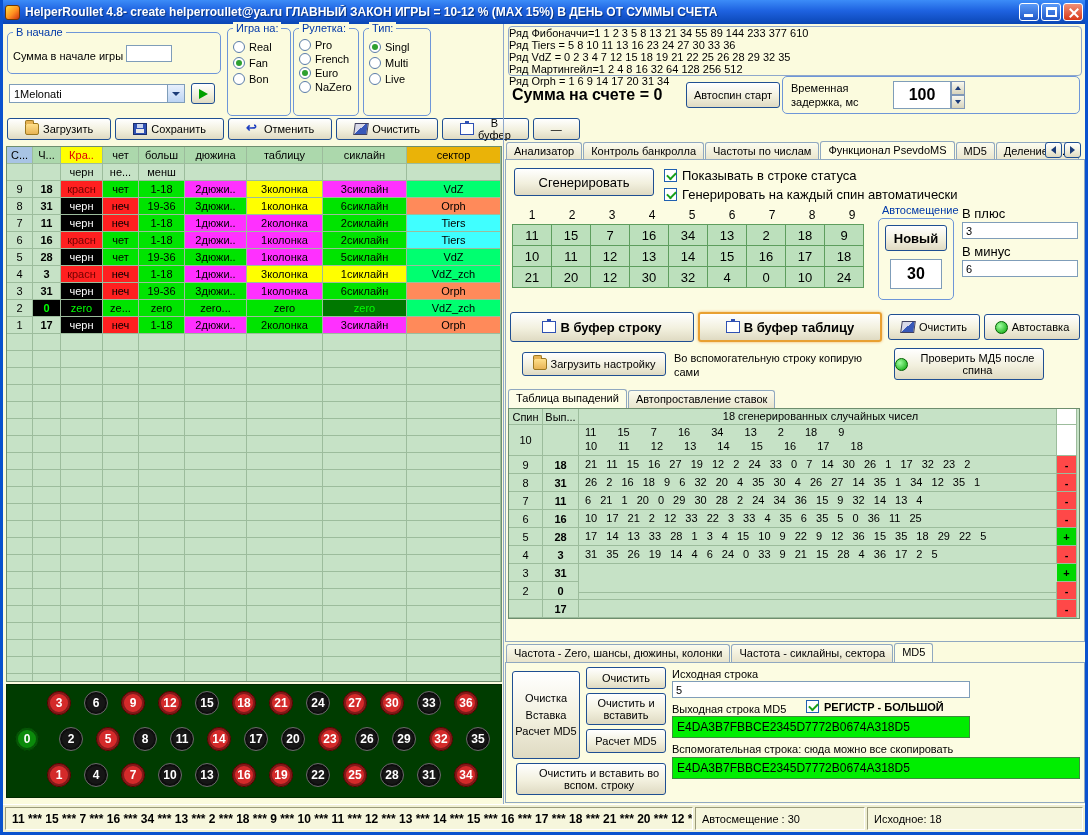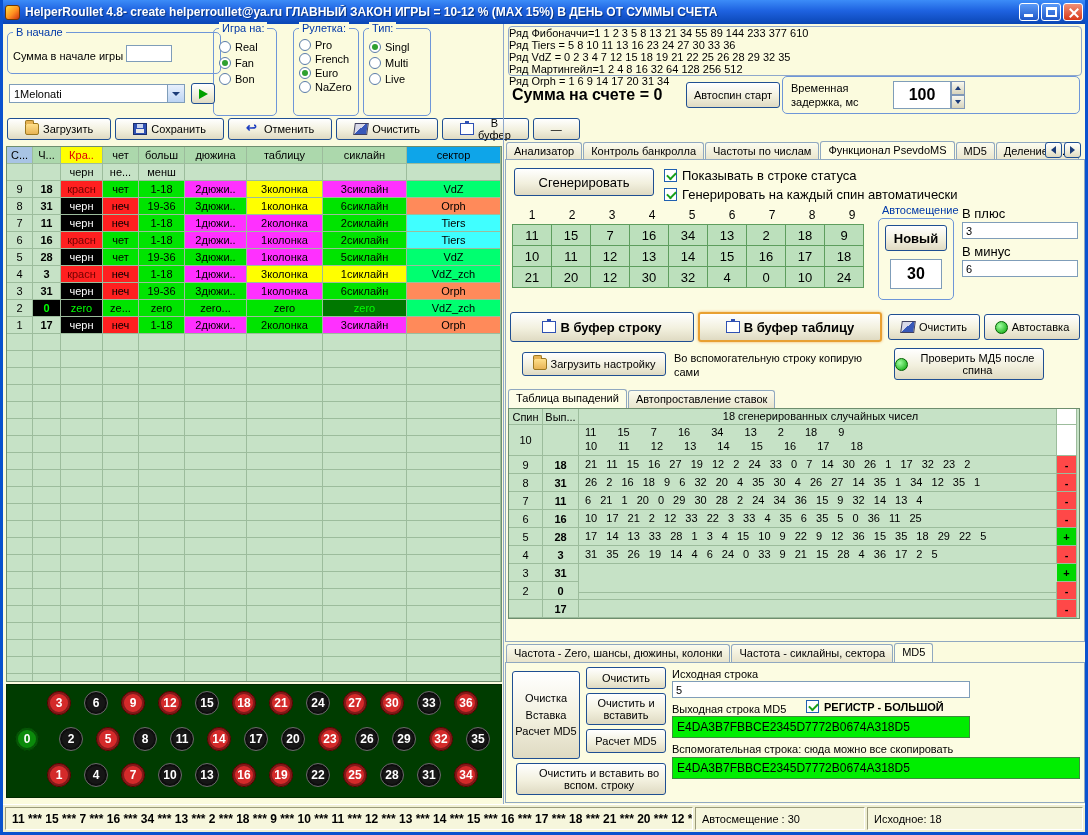--- a/index.html
+++ b/index.html
@@ -161,21 +161,21 @@
       <span class="wbtn close"><span class="glyph-x"></span></span>
     </span>
   </div>
 
   <div class="left-panel">
     <div class="gbox" style="left:4px;top:8px;width:214px;height:42px;">
       <span class="gtitle">В начале</span>
       <span class="lbl" style="left:5px;top:17px;">Сумма в начале игры</span>
       <input class="inp" style="left: 118px; top: 12px; width: 46px; height: 17px;" value="">
     </div>
-    <div class="gbox" style="left:210px;top:4px;width:64px;height:88px;">
+    <div class="gbox" style="left:224px;top:4px;width:64px;height:88px;">
       <span class="gtitle">Игра на:</span>
       <div class="radios" style="left:5px;top:12px;">
           <div class="radio-row">
             <div class="radio"></div>
             <div>Real</div>
           </div>
           <div class="radio-row">
             <div class="radio sel"></div>
             <div>Fan</div>
           </div>
@@ -260,21 +260,21 @@
     <div class="htable" style="left:3px;top:122px;width:496px;height:536px;">
         <div class="hrow">
           <div class="hcell" style="width: 26px; background: rgb(168, 196, 228); color: rgb(0, 0, 0);">С...</div>
           <div class="hcell" style="width: 28px; background: rgb(172, 216, 172); color: rgb(0, 0, 0);">Ч...</div>
           <div class="hcell" style="width: 42px; background: rgb(255, 255, 0); color: rgb(224, 0, 0);">Кра..</div>
           <div class="hcell" style="width: 36px; background: rgb(172, 216, 172); color: rgb(0, 0, 0);">чет</div>
           <div class="hcell" style="width: 46px; background: rgb(172, 216, 172); color: rgb(0, 0, 0);">больш</div>
           <div class="hcell" style="width: 62px; background: rgb(172, 216, 172); color: rgb(0, 0, 0);">дюжина</div>
           <div class="hcell" style="width: 76px; background: rgb(172, 216, 172); color: rgb(0, 0, 0);">таблицу</div>
           <div class="hcell" style="width: 84px; background: rgb(172, 216, 172); color: rgb(0, 0, 0);">сиклайн</div>
-          <div class="hcell" style="width: 94px; background: #0ea5e9; color: rgb(0, 0, 0);">сектор</div>
+          <div class="hcell" style="width: 94px; background: #eab308; color: rgb(0, 0, 0);">сектор</div>
         </div>
         <div class="hrow">
           <div class="hcell" style="width: 26px; background: rgb(198, 226, 198); color: rgb(0, 0, 0);"></div>
           <div class="hcell" style="width: 28px; background: rgb(198, 226, 198); color: rgb(0, 0, 0);"></div>
           <div class="hcell" style="width: 42px; background: rgb(198, 226, 198); color: rgb(0, 0, 0);">черн</div>
           <div class="hcell" style="width: 36px; background: rgb(198, 226, 198); color: rgb(0, 0, 0);">не...</div>
           <div class="hcell" style="width: 46px; background: rgb(198, 226, 198); color: rgb(0, 0, 0);">менш</div>
           <div class="hcell" style="width: 62px; background: rgb(198, 226, 198); color: rgb(0, 0, 0);"></div>
           <div class="hcell" style="width: 76px; background: rgb(198, 226, 198); color: rgb(0, 0, 0);"></div>
           <div class="hcell" style="width: 84px; background: rgb(198, 226, 198); color: rgb(0, 0, 0);"></div>

